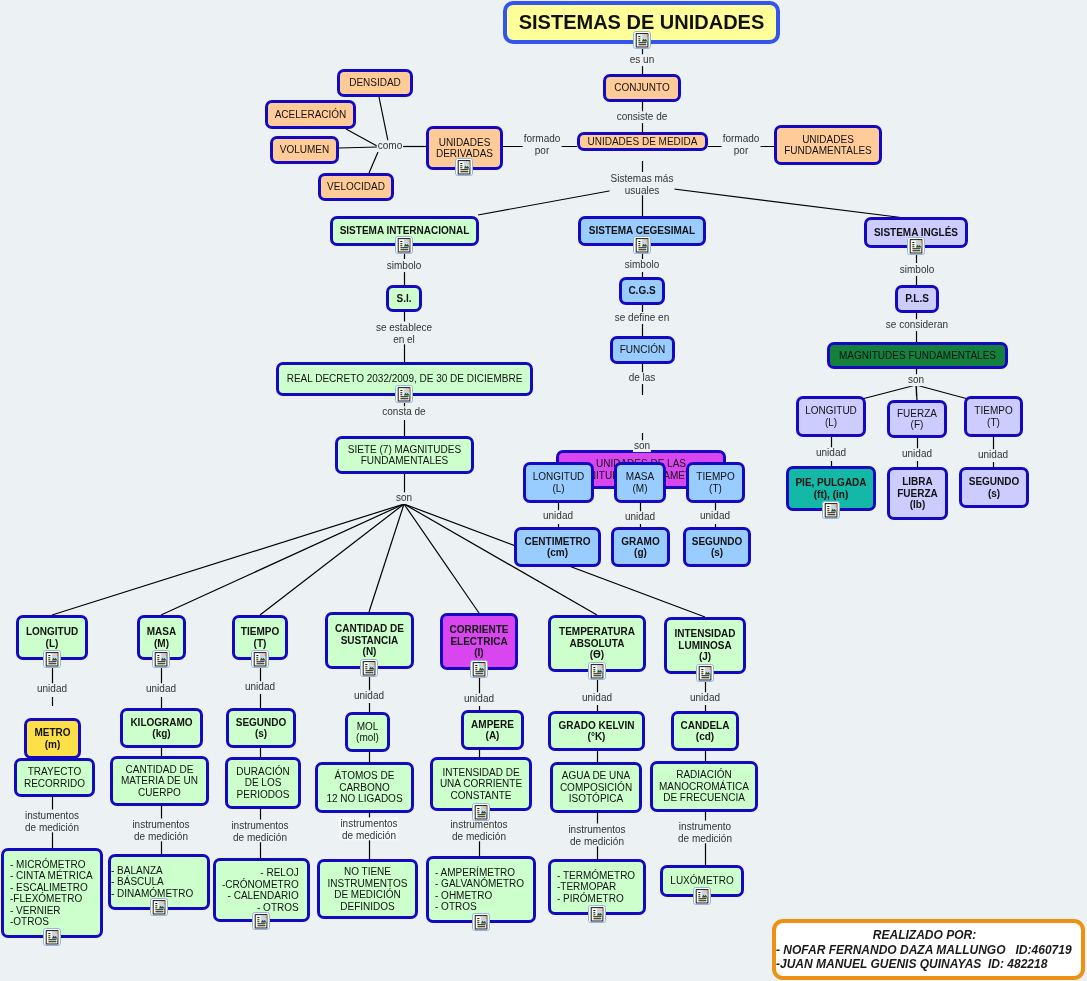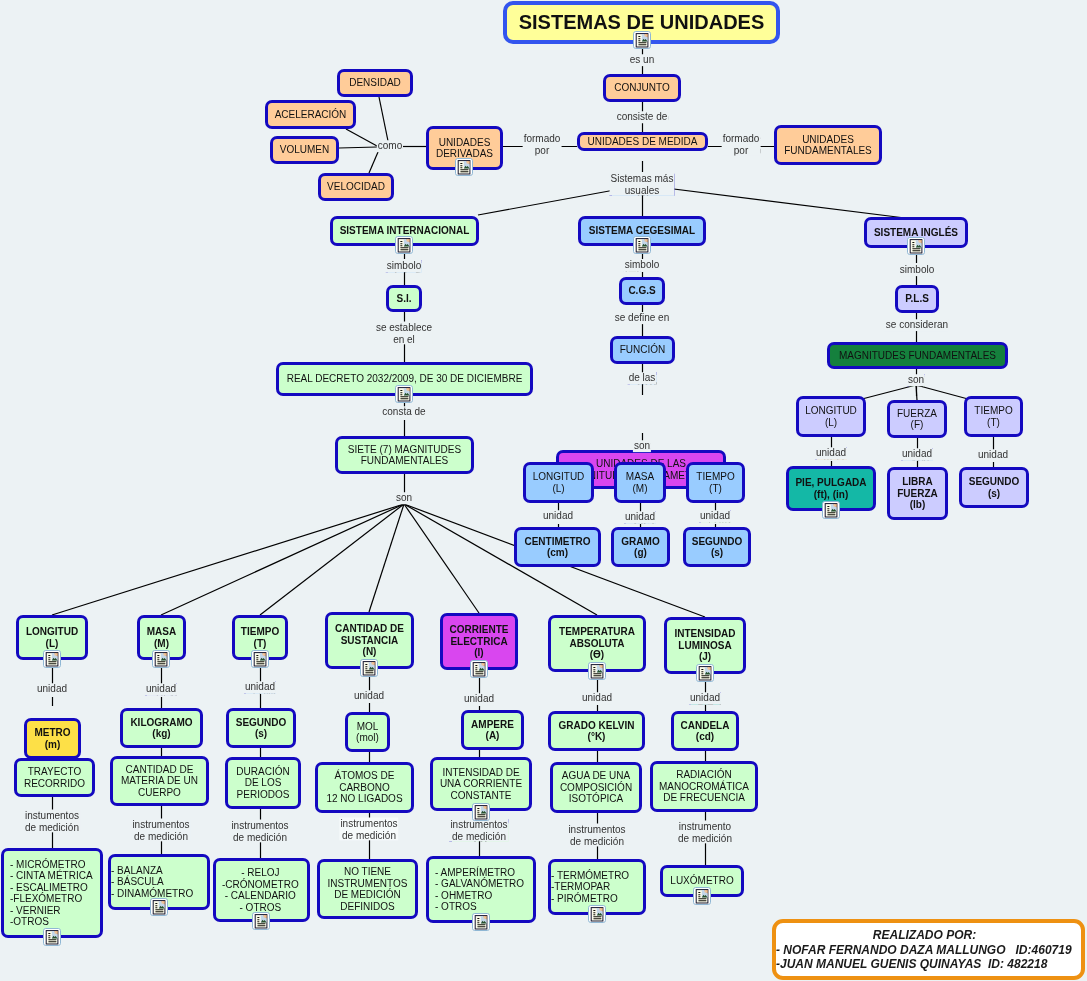--- a/index.html
+++ b/index.html
@@ -227,33 +227,33 @@
 DE FRECUENCIA</div>
     <div class="node" style="left: 1px; top: 848px; width: 102px; height: 90px; background: rgb(204, 255, 204); text-align: left; justify-content: flex-start; padding-left: 6px;">- MICRÓMETRO
 - CINTA MÉTRICA
 - ESCALIMETRO
 -FLEXÓMETRO
 - VERNIER
 -OTROS</div>
     <div class="node" style="left: 108px; top: 854px; width: 102px; height: 56px; background: rgb(204, 255, 204); text-align: left; justify-content: flex-start; ">- BALANZA
 - BÁSCULA
 - DINAMÓMETRO</div>
-    <div class="node" style="left: 213px; top: 858px; width: 97px; height: 64px; background: rgb(204, 255, 204); text-align: center; justify-content: flex-start; padding-left: 6px;">- RELOJ
+    <div class="node" style="left: 213px; top: 858px; width: 97px; height: 64px; background: rgb(204, 255, 204); text-align: right; justify-content: flex-start; padding-left: 6px;">- RELOJ
 -CRÓNOMETRO
 - CALENDARIO
 - OTROS</div>
     <div class="node" style="left: 317px; top: 859px; width: 101px; height: 60px; background: rgb(204, 255, 204);">NO TIENE
 INSTRUMENTOS
 DE MEDICIÓN
 DEFINIDOS</div>
     <div class="node" style="left: 426px; top: 856px; width: 110px; height: 67px; background: rgb(204, 255, 204); text-align: left; justify-content: flex-start; padding-left: 6px;">- AMPERÍMETRO
 - GALVANÓMETRO
 - OHMETRO
 - OTROS</div>
-    <div class="node" style="left: 548px; top: 859px; width: 98px; height: 56px; background: rgb(204, 255, 204); text-align: left; justify-content: flex-start; ">- TERMÓMETRO
+    <div class="node" style="left: 548px; top: 859px; width: 98px; height: 56px; background: rgb(204, 255, 204); text-align: left; justify-content: flex-start; padding-left: 6px;">- TERMÓMETRO
 -TERMOPAR
 - PIRÓMETRO</div>
     <div class="node" style="left: 660px; top: 865px; width: 84px; height: 32px; background: rgb(204, 255, 204);">LUXÓMETRO</div>
     <div class="lbl" style="left: 642px; top: 60px; transform: translate(-50%, -50%) translateZ(0px); padding: 0px 1px;">es un</div>
     <div class="lbl" style="left: 642px; top: 117px; transform: translate(-50%, -50%) translateZ(0px); padding: 0px 1px;">consiste de</div>
     <div class="lbl" style="left: 390px; top: 146px; transform: translate(-50%, -50%) translateZ(0px); padding: 0px 1px;">como</div>
     <div class="lbl" style="left: 542px; top: 144px; transform: translate(-50%, -50%) translateZ(0px); padding: 0px 1px;">formado
 por</div>
     <div class="lbl" style="left: 741px; top: 144px; transform: translate(-50%, -50%) translateZ(0px); padding: 0px 1px;">formado
 por</div>

